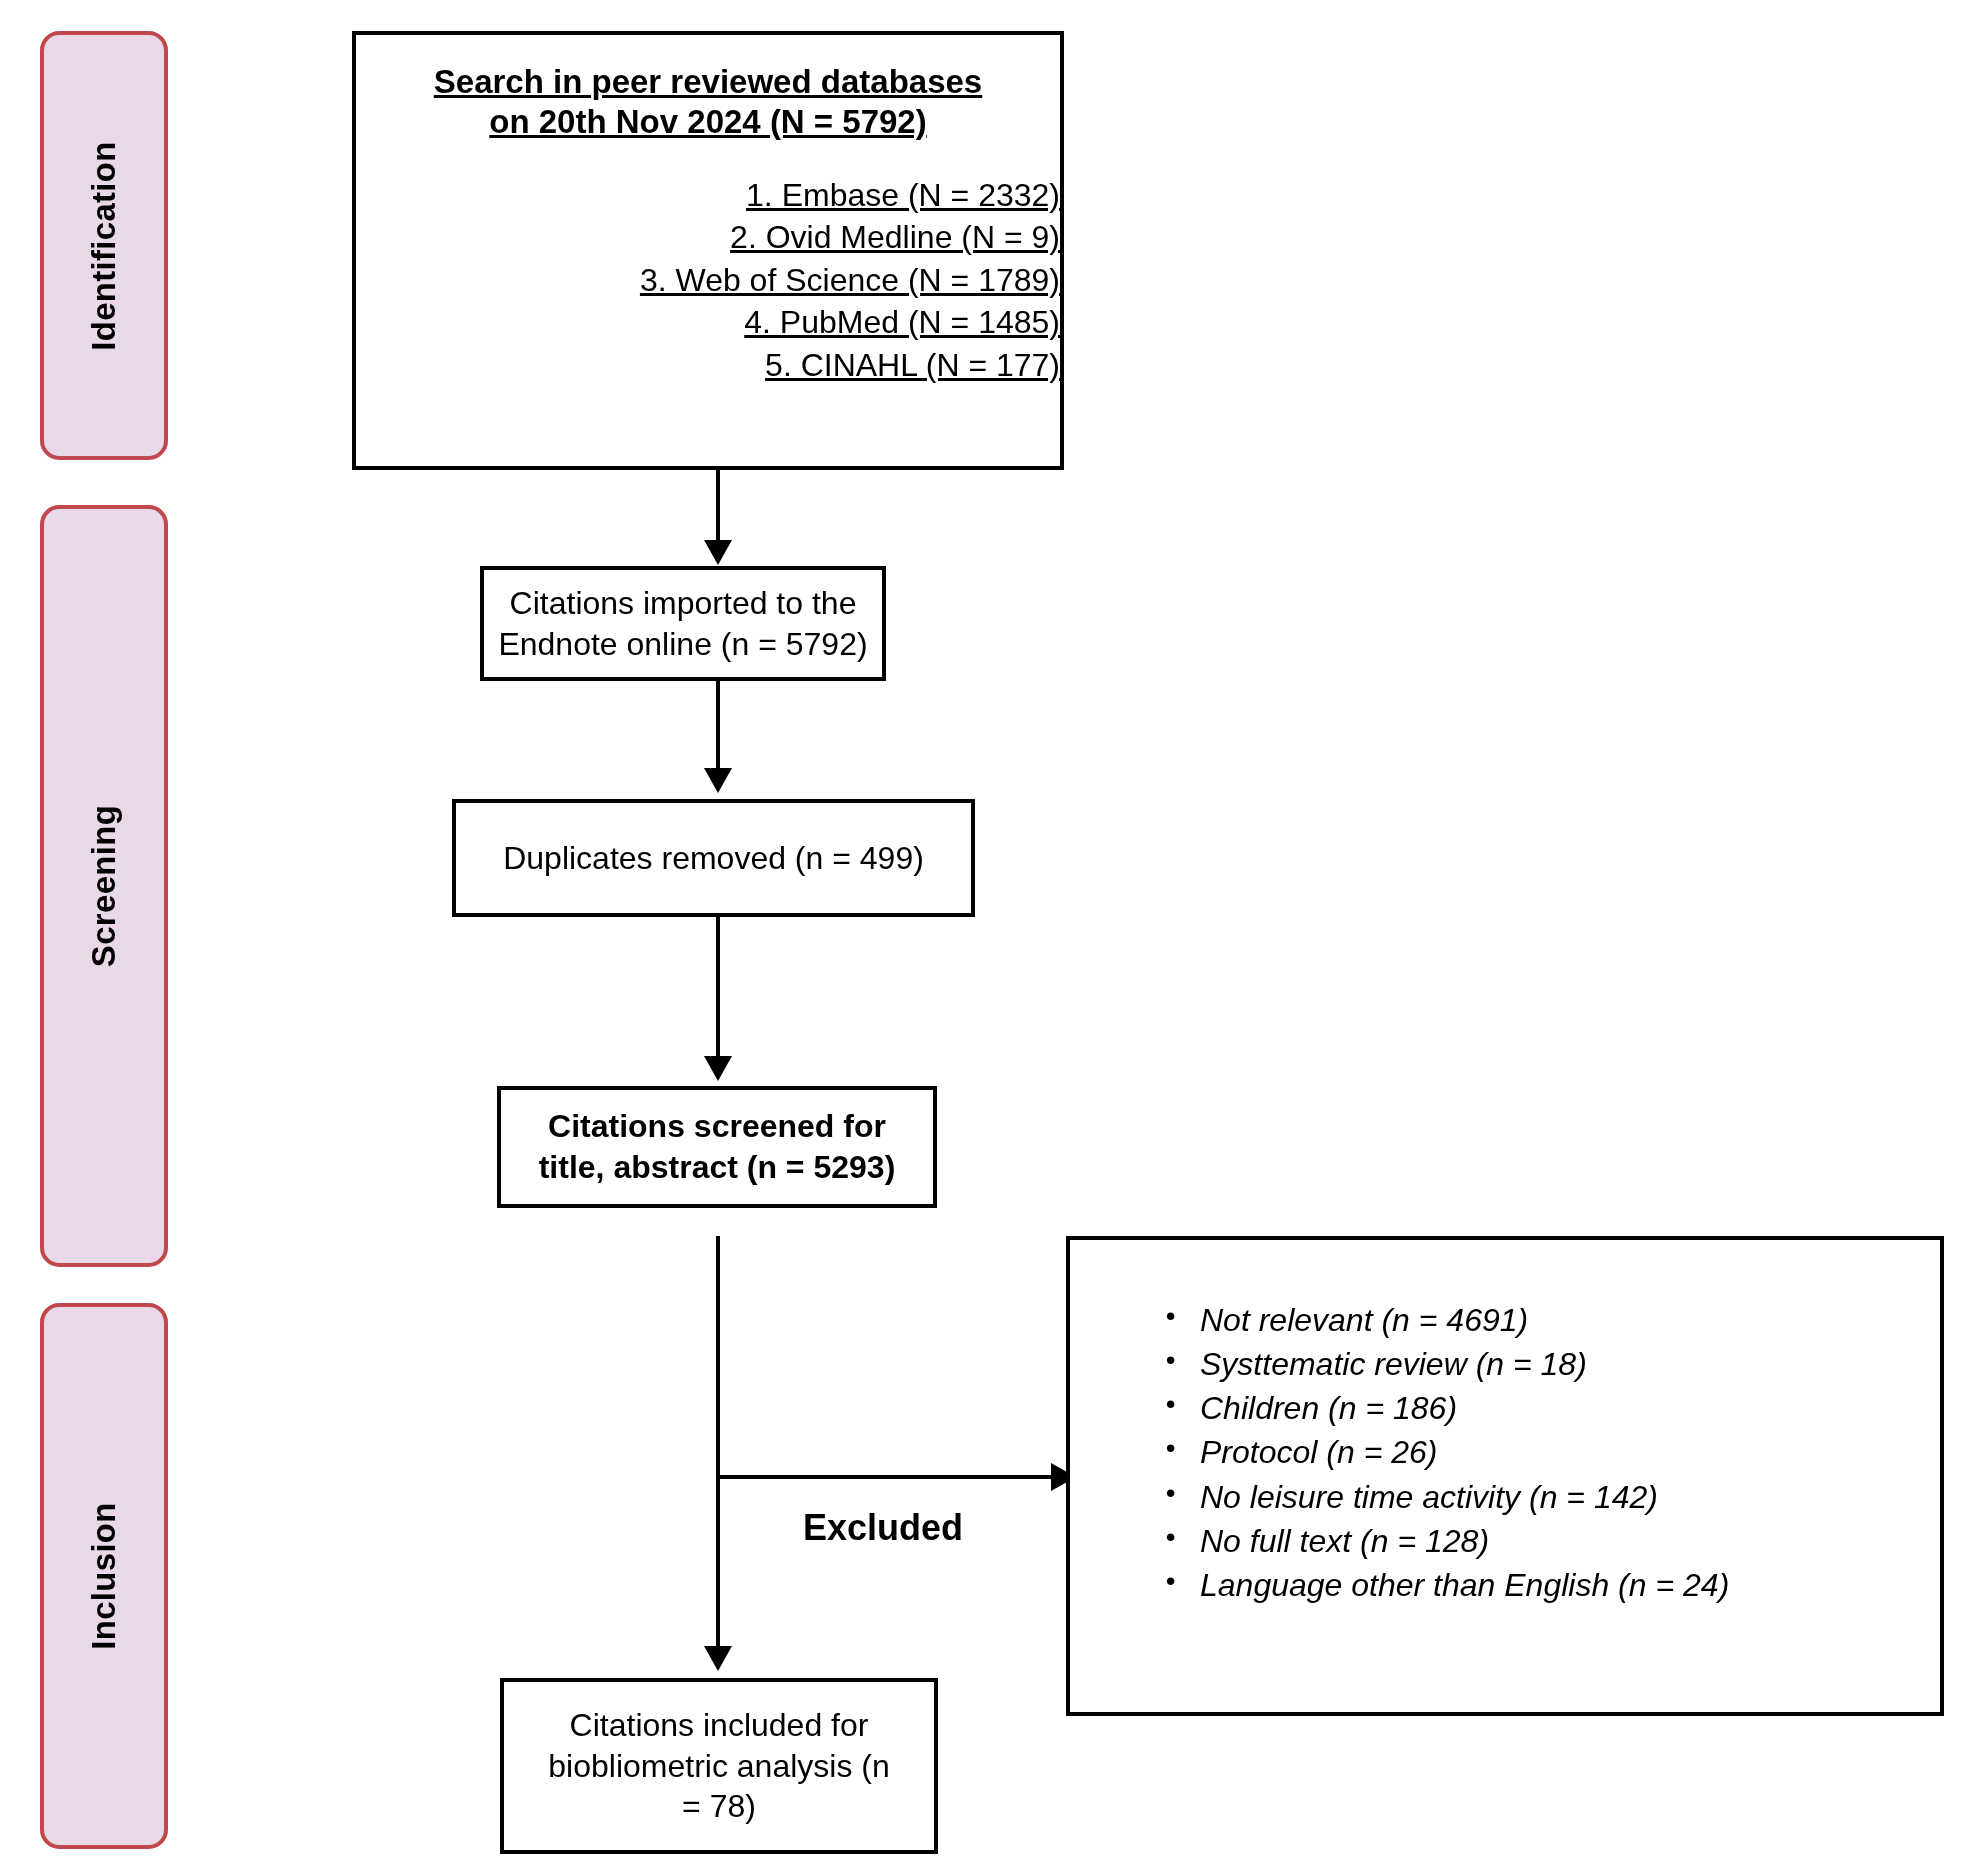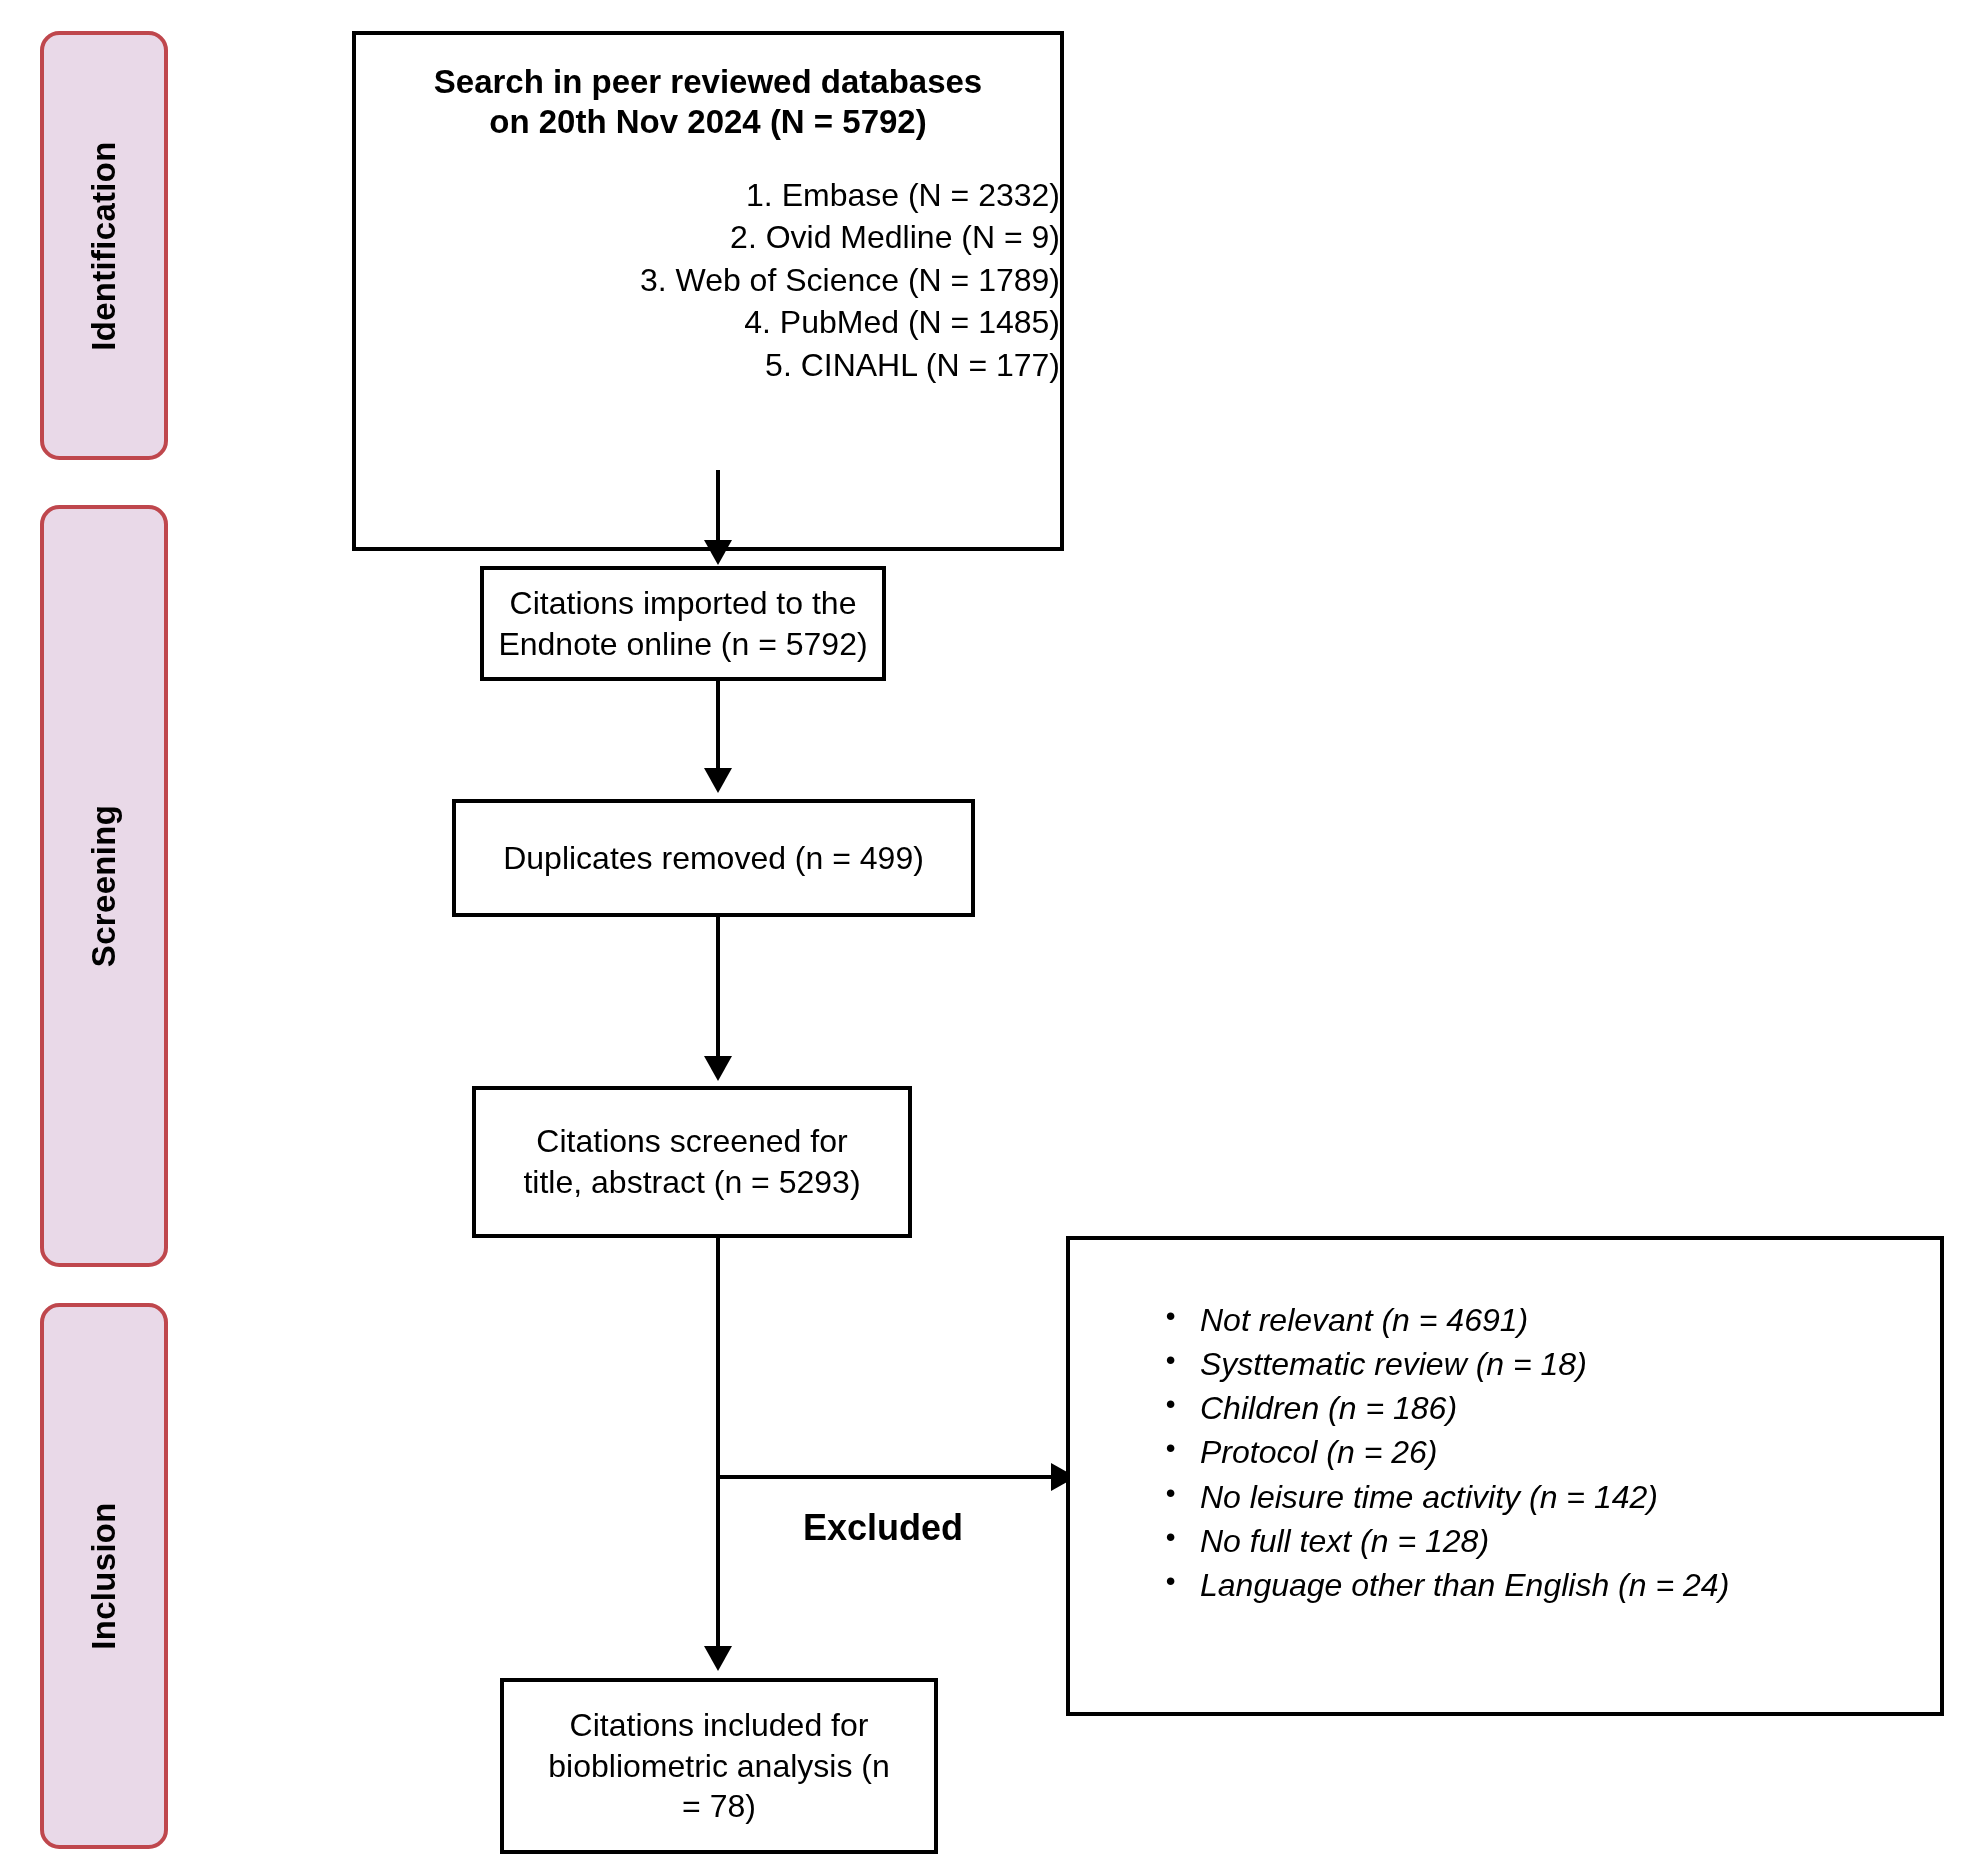--- a/index.html
+++ b/index.html
@@ -135,21 +135,21 @@
   </div>
 
   <div class="phase-rail" style="left:40px; top:505px; width:128px; height:762px;">
     <div class="phase-label">Screening</div>
   </div>
 
   <div class="phase-rail" style="left:40px; top:1303px; width:128px; height:546px;">
     <div class="phase-label">Inclusion</div>
   </div>
 
-  <div class="flow-box" style="left:352px; top:31px; width:712px; height:520px; justify-content:flex-start; padding-top:27px;">
+  <div class="flow-box" style="left:352px; top:31px; width:712px; height:439px; justify-content:flex-start; padding-top:27px;text-decoration:underline;">
     <div class="box-title-bold">Search in peer reviewed databases</div>
     <div class="box-title-bold">on 20th Nov 2024 (N = 5792)</div>
     <ol class="db-list">
       <li>1. Embase (N = 2332)</li>
       <li>2. Ovid Medline (N = 9)</li>
       <li>3. Web of Science (N = 1789)</li>
       <li>4. PubMed (N = 1485)</li>
       <li>5. CINAHL (N = 177)</li>
     </ol>
   </div>
@@ -165,21 +165,21 @@
   <div class="v-line" style="left:716px; top:681px; height:91px;"></div>
   <div class="arrow-down" style="left:704px; top:768px;"></div>
 
   <div class="flow-box" style="left:452px; top:799px; width:523px; height:118px;">
     <div class="box-text">Duplicates removed (n = 499)</div>
   </div>
 
   <div class="v-line" style="left:716px; top:917px; height:142px;"></div>
   <div class="arrow-down" style="left:704px; top:1056px;"></div>
 
-  <div class="flow-box" style="left:472px; top:1086px; width:440px; height:152px;">
+  <div class="flow-box" style="left:497px; top:1086px; width:440px; height:122px;font-weight:bold;">
     <div class="box-text">Citations screened for</div>
     <div class="box-text">title, abstract (n = 5293)</div>
   </div>
 
   <div class="v-line" style="left:716px; top:1236px; height:412px;"></div>
   <div class="arrow-down" style="left:704px; top:1646px;"></div>
 
   <div class="h-line" style="left:716px; top:1475px; width:341px;"></div>
   <div class="arrow-right" style="left:1051px; top:1463px;"></div>
   <div class="edge-label" style="left:803px; top:1507px;">Excluded</div>

